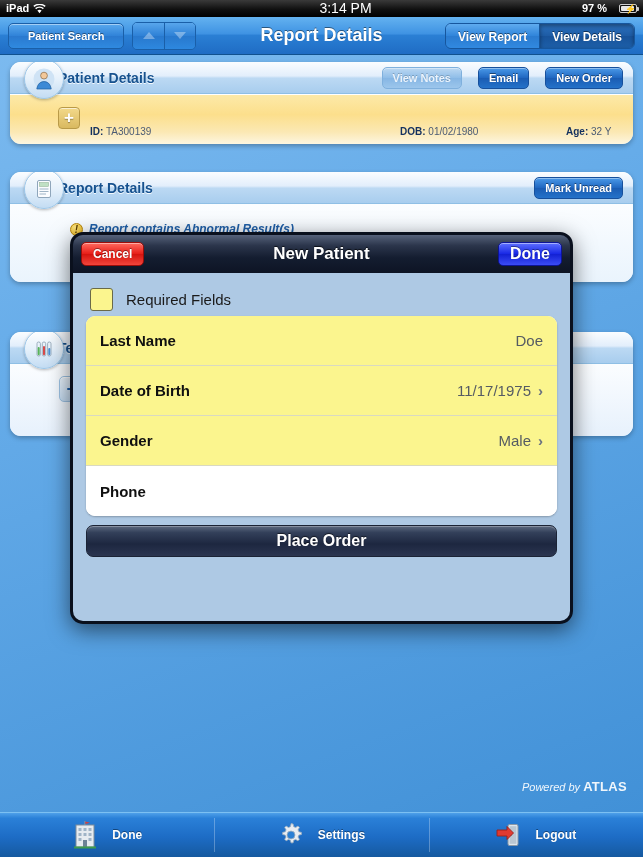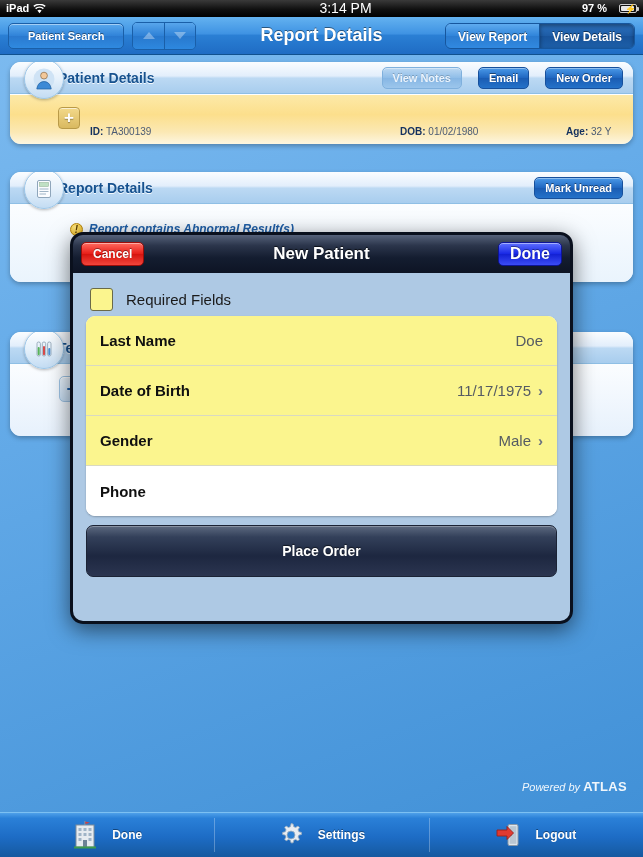--- a/index.html
+++ b/index.html
@@ -208,24 +208,24 @@
   .frow{
     height:50px; display:flex; align-items:center; padding:0 14px;
     border-bottom:1px solid #d9d9c2; background:#fbf58e;
   }
   .frow.plain{ background:#fff; border-bottom:none; }
   .frow .flabel{ font-size:15px; font-weight:bold; color:#101010;}
   .frow .fval{ margin-left:auto; font-size:15px; color:#555b63; }
   .frow .chev{ margin-left:7px; color:#6b7280; font-size:15px; font-weight:bold; }
 
   #place-order-btn{
-    margin-top:9px; height:52px; border-radius:7px; display:flex; align-items:center; justify-content:center;
+    margin-top:9px; height:32px; border-radius:7px; display:flex; align-items:center; justify-content:center;
     background:linear-gradient(180deg,#5d6a80 0%,#33405a 22%,#1d2740 60%,#2b3550 100%);
     border:1px solid #1b2335; box-shadow:inset 0 1px 0 rgba(255,255,255,.28);
-    color:#fff; font-size:14px; font-weight:bold; text-shadow:0 -1px 1px rgba(0,0,0,.6);
+    color:#fff; font-size:16px; font-weight:bold; text-shadow:0 -1px 1px rgba(0,0,0,.6);
     cursor:pointer;
   }
 
   
   #powered{
     position:absolute; right:16px; bottom:63px; color:#fff; font-size:11px;
     font-style:italic; opacity:.92; z-index:10; white-space:nowrap;
   }
   #powered b{ font-style:normal; font-size:13px; letter-spacing:.3px;}
 

